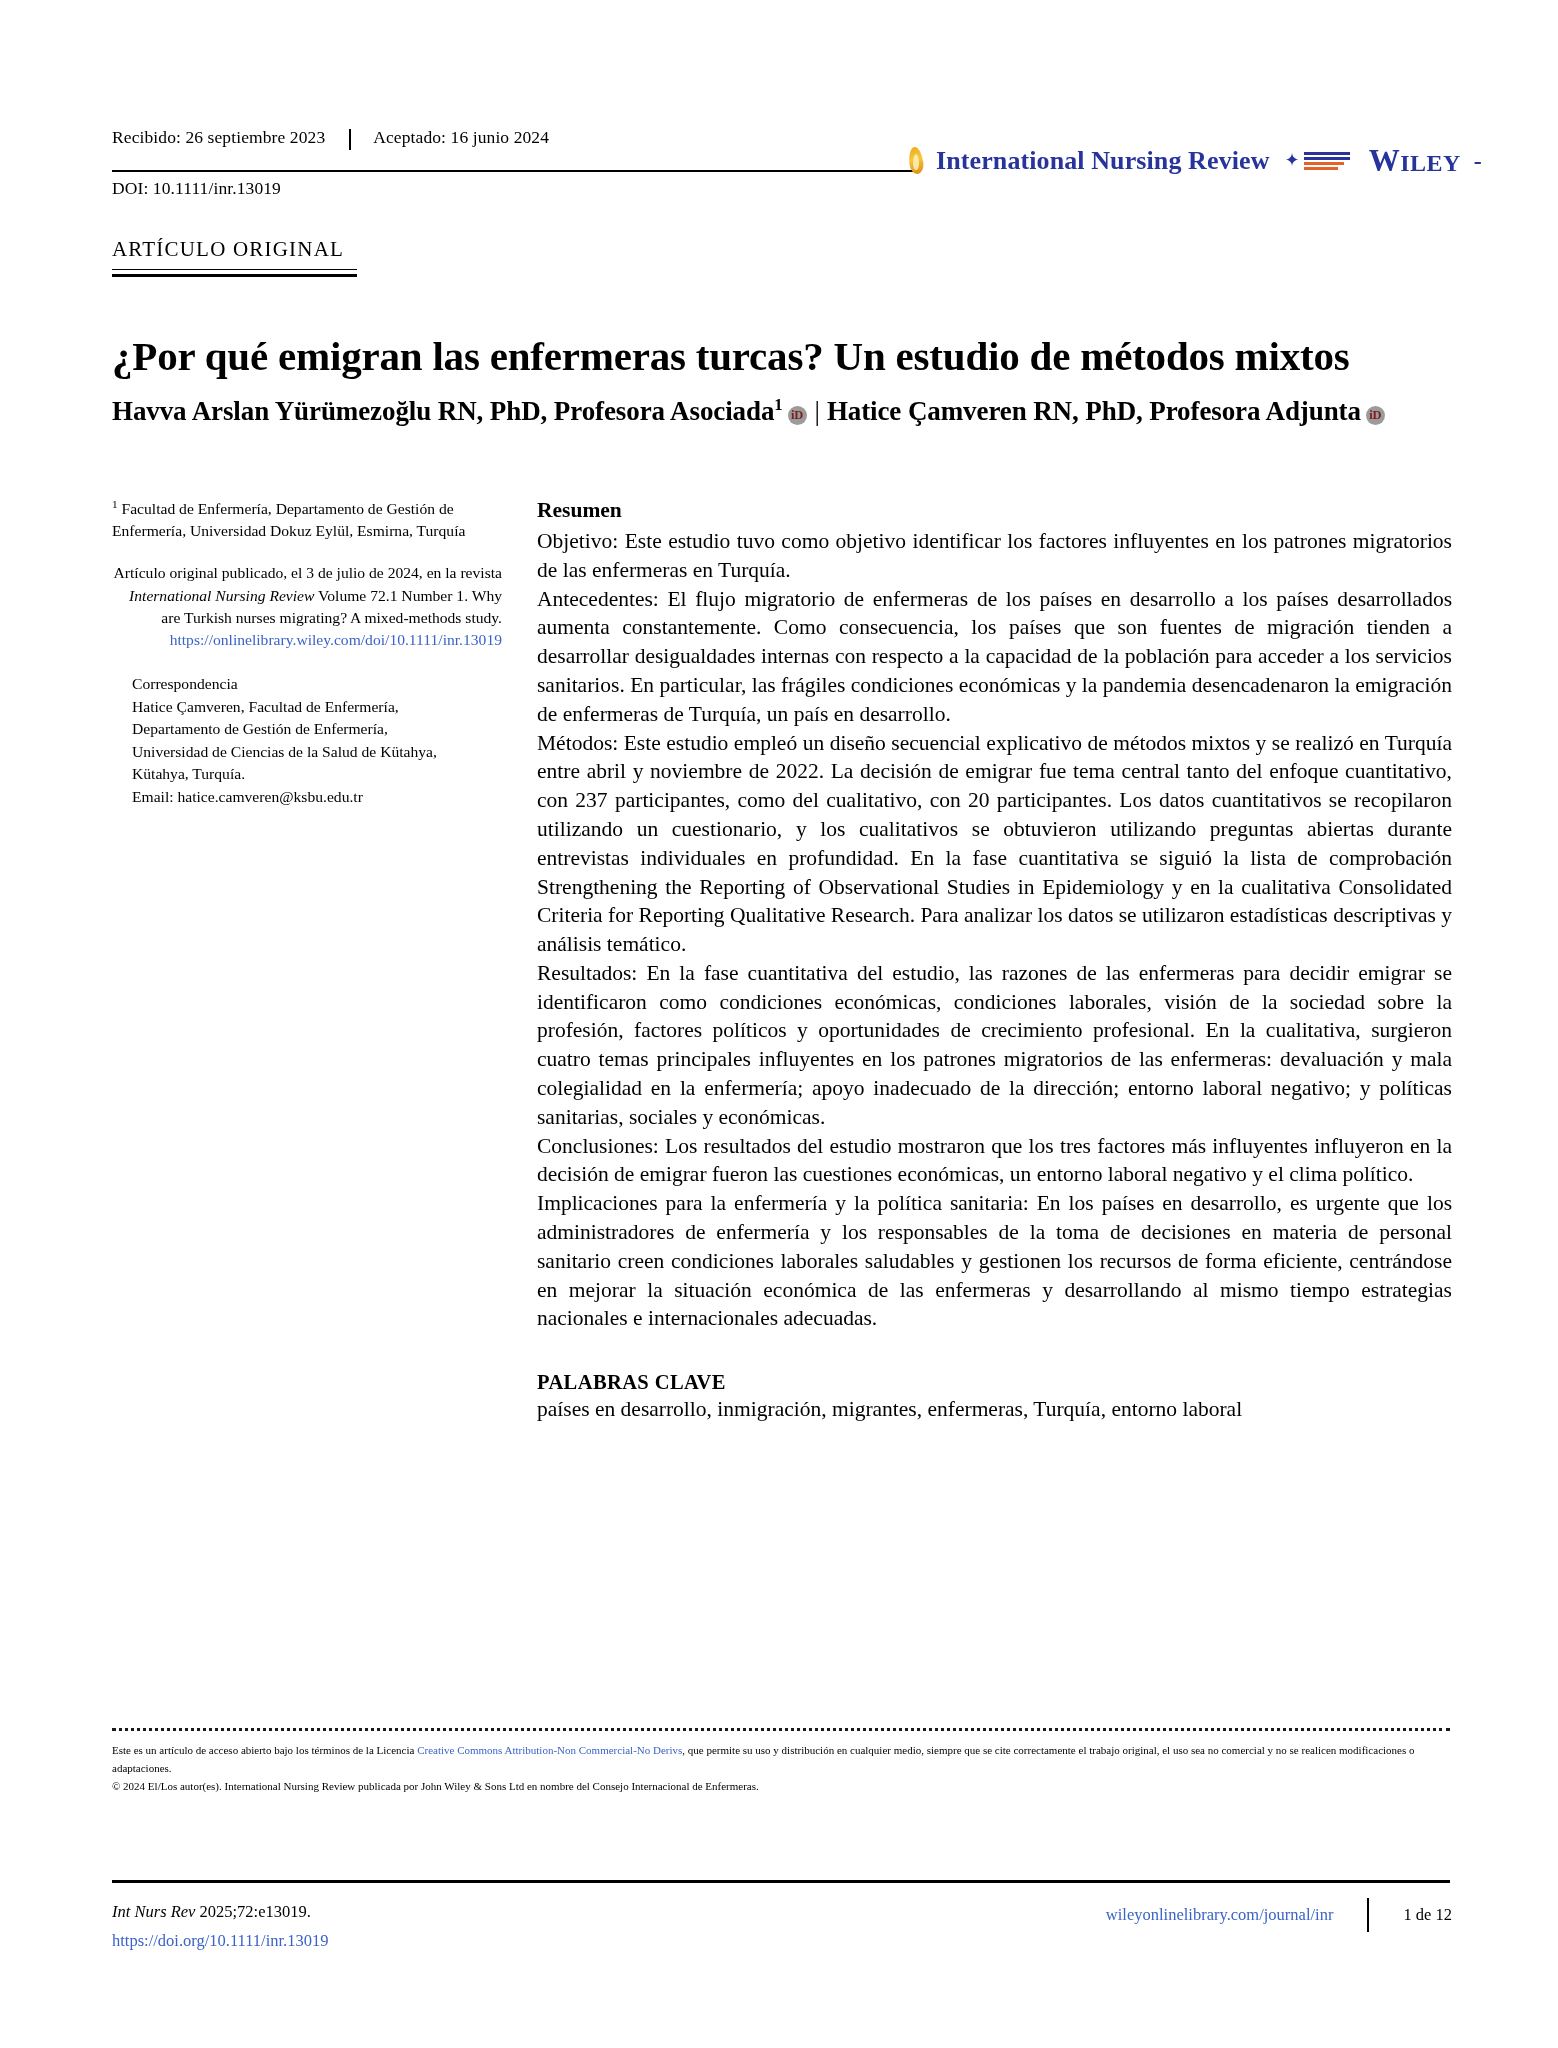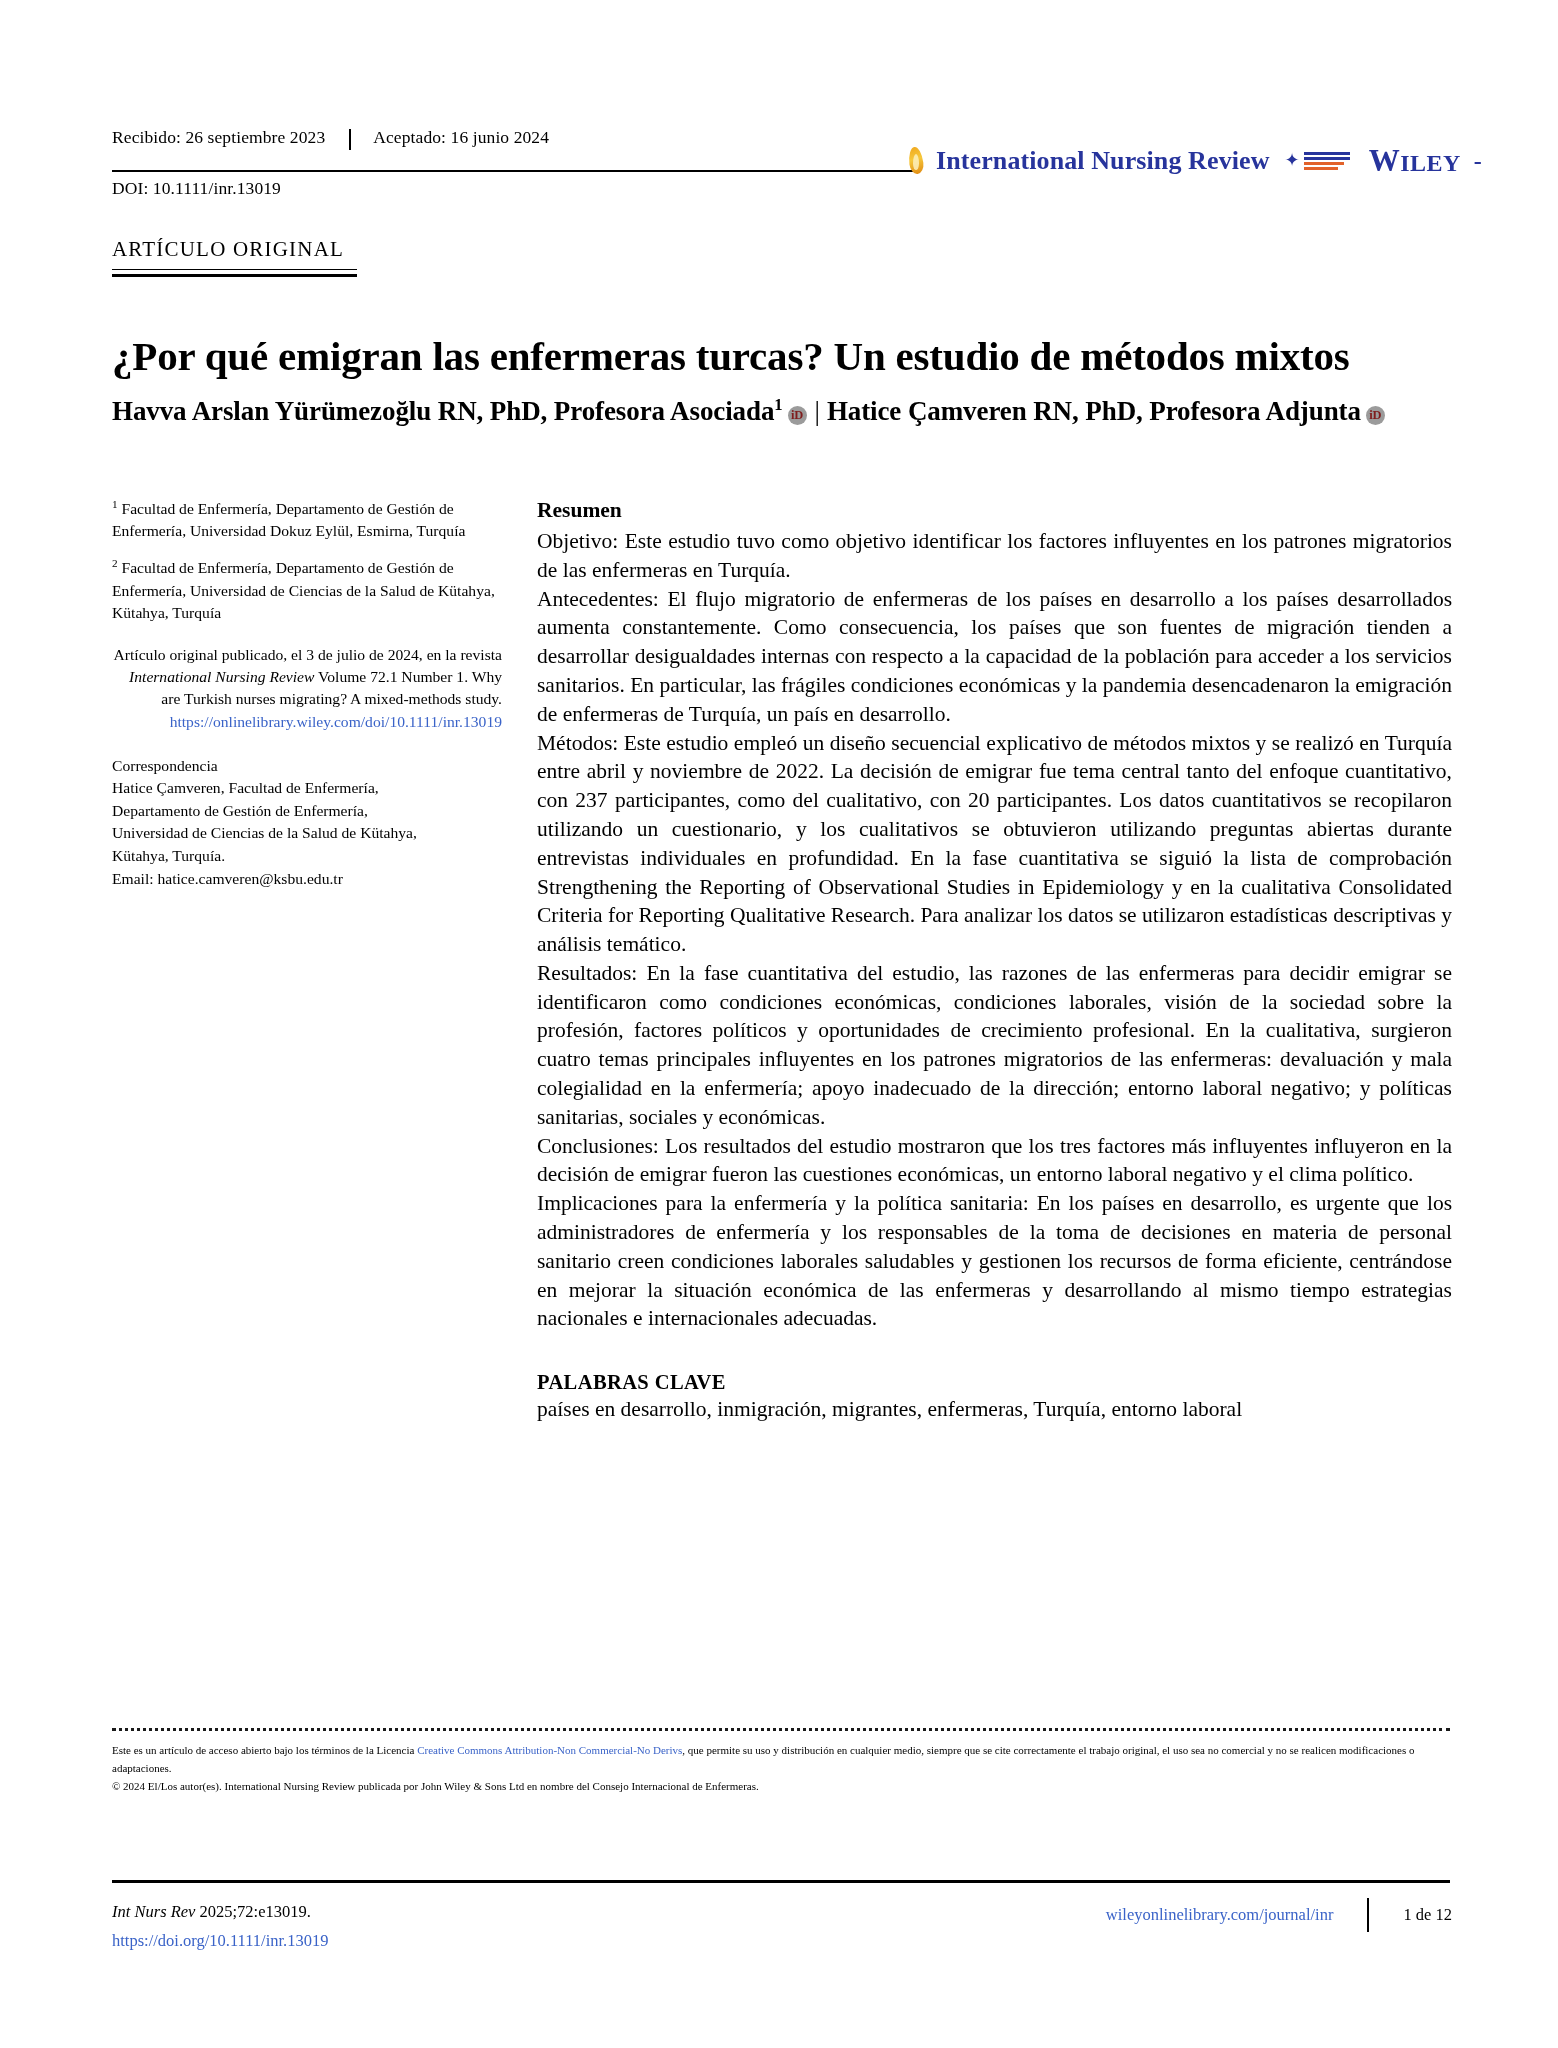--- a/index.html
+++ b/index.html
@@ -381,31 +381,27 @@
     <span>Havva Arslan Yürümezoğlu RN, PhD, Profesora Asociada</span><sup>1</sup><span class="orcid">iD</span><span class="author-bar">|</span><span>Hatice Çamveren RN, PhD, Profesora Adjunta</span><span class="orcid">iD</span>
   </div>
 
   <div class="blk" id="col-left">
 
     <div class="aff">
       <sup>1</sup>
       <span>Facultad de Enfermería, Departamento de Gestión de Enfermería, Universidad Dokuz Eylül, Esmirna, Turquía</span>
     </div>
 
-    <div class="aff">
-      <sup>2</sup>
-      <span>Facultad de Enfermería, Departamento de Gestión de Enfermería, Universidad de Ciencias de la Salud de Kütahya, Kütahya, Turquía</span>
-    </div>
 
     <div class="side-note" style="margin-top:20px;text-align:right;">
       <span>Artículo original publicado, el 3 de julio de 2024, en la revista </span><span class="i">International Nursing Review</span><span> Volume 72.1 Number 1. Why are Turkish nurses migrating? A mixed-methods study.</span><br>
       <span class="link">https://onlinelibrary.wiley.com/doi/10.1111/inr.13019</span>
     </div>
 
-    <div style="margin-top:22px;">
+    <div style="margin-top:22px;margin-left:20px;">
       <div class="side-block-title">Correspondencia</div>
       <div class="side-body">Hatice Çamveren, Facultad de Enfermería,</div>
       <div class="side-body">Departamento de Gestión de Enfermería,</div>
       <div class="side-body">Universidad de Ciencias de la Salud de Kütahya,</div>
       <div class="side-body">Kütahya, Turquía.</div>
       <div class="side-body">Email: hatice.camveren@ksbu.edu.tr</div>
     </div>
 
   </div>
 

